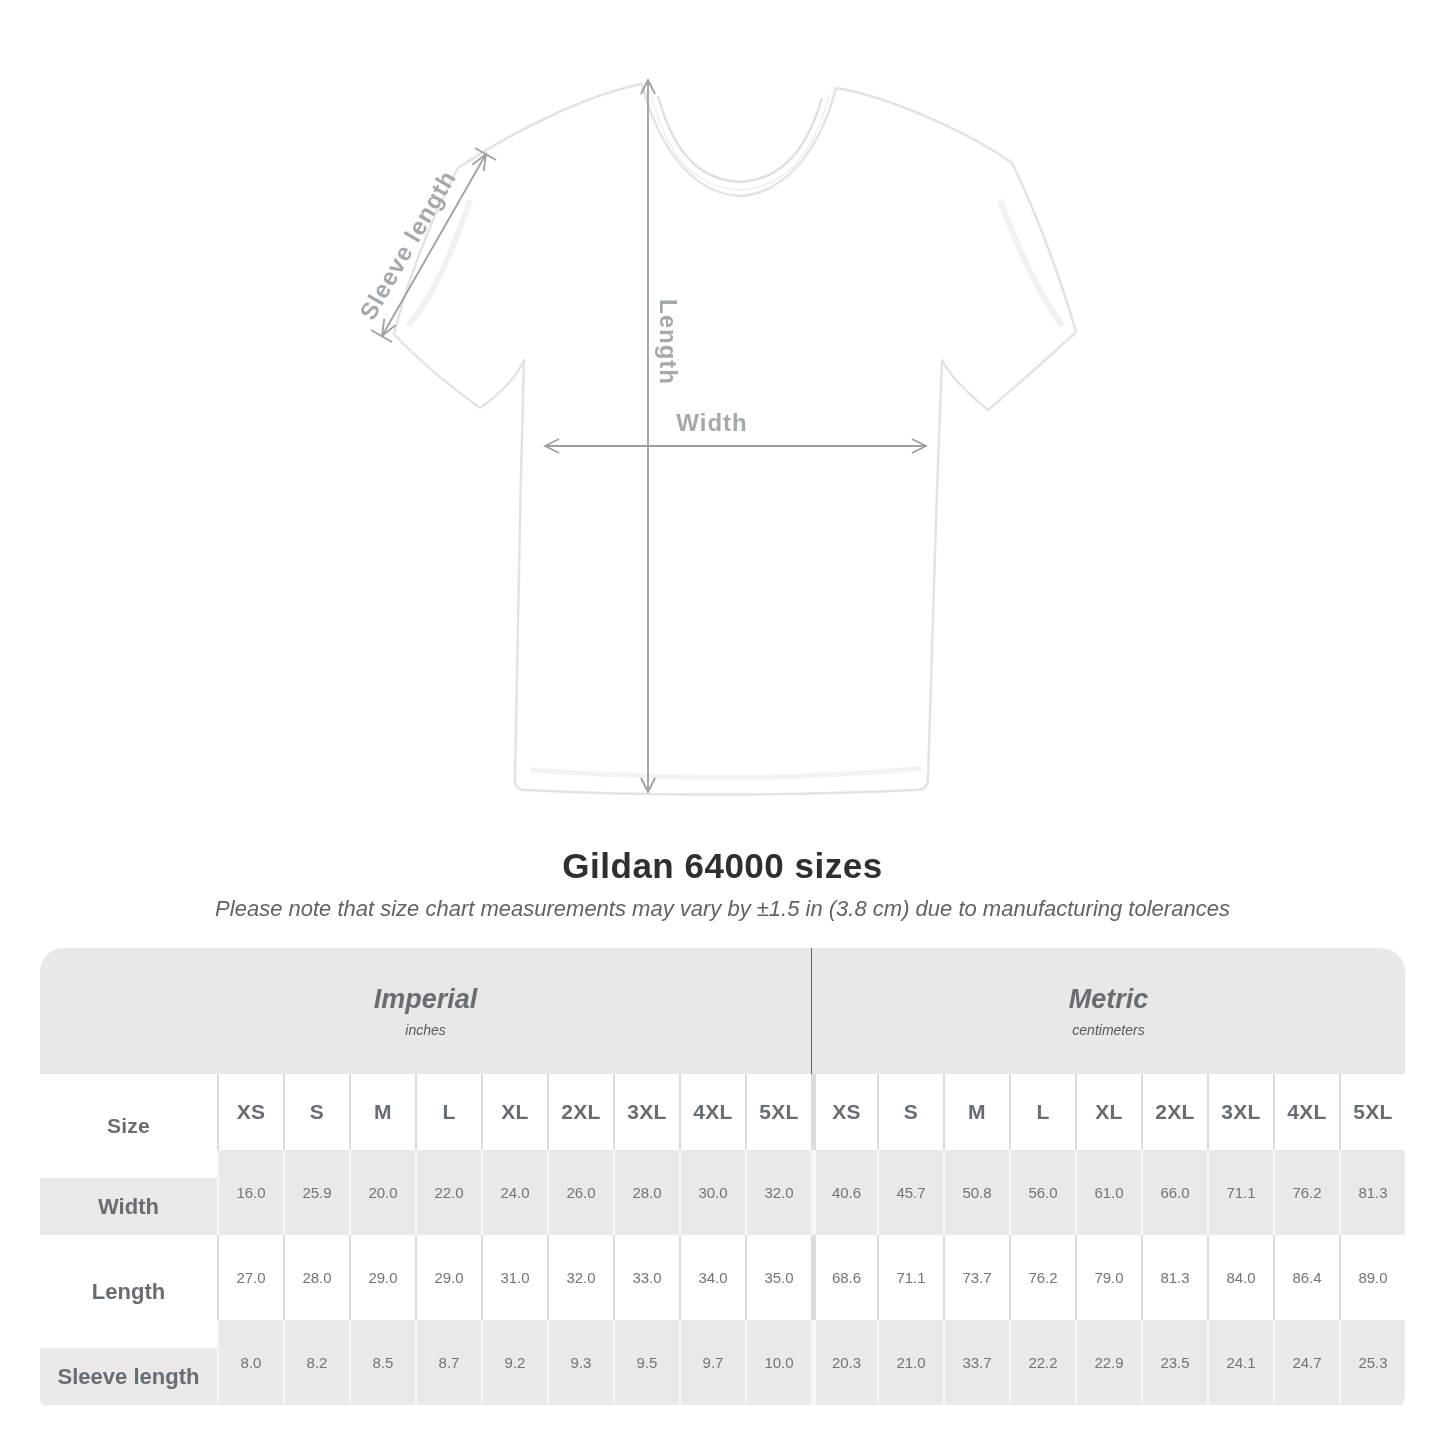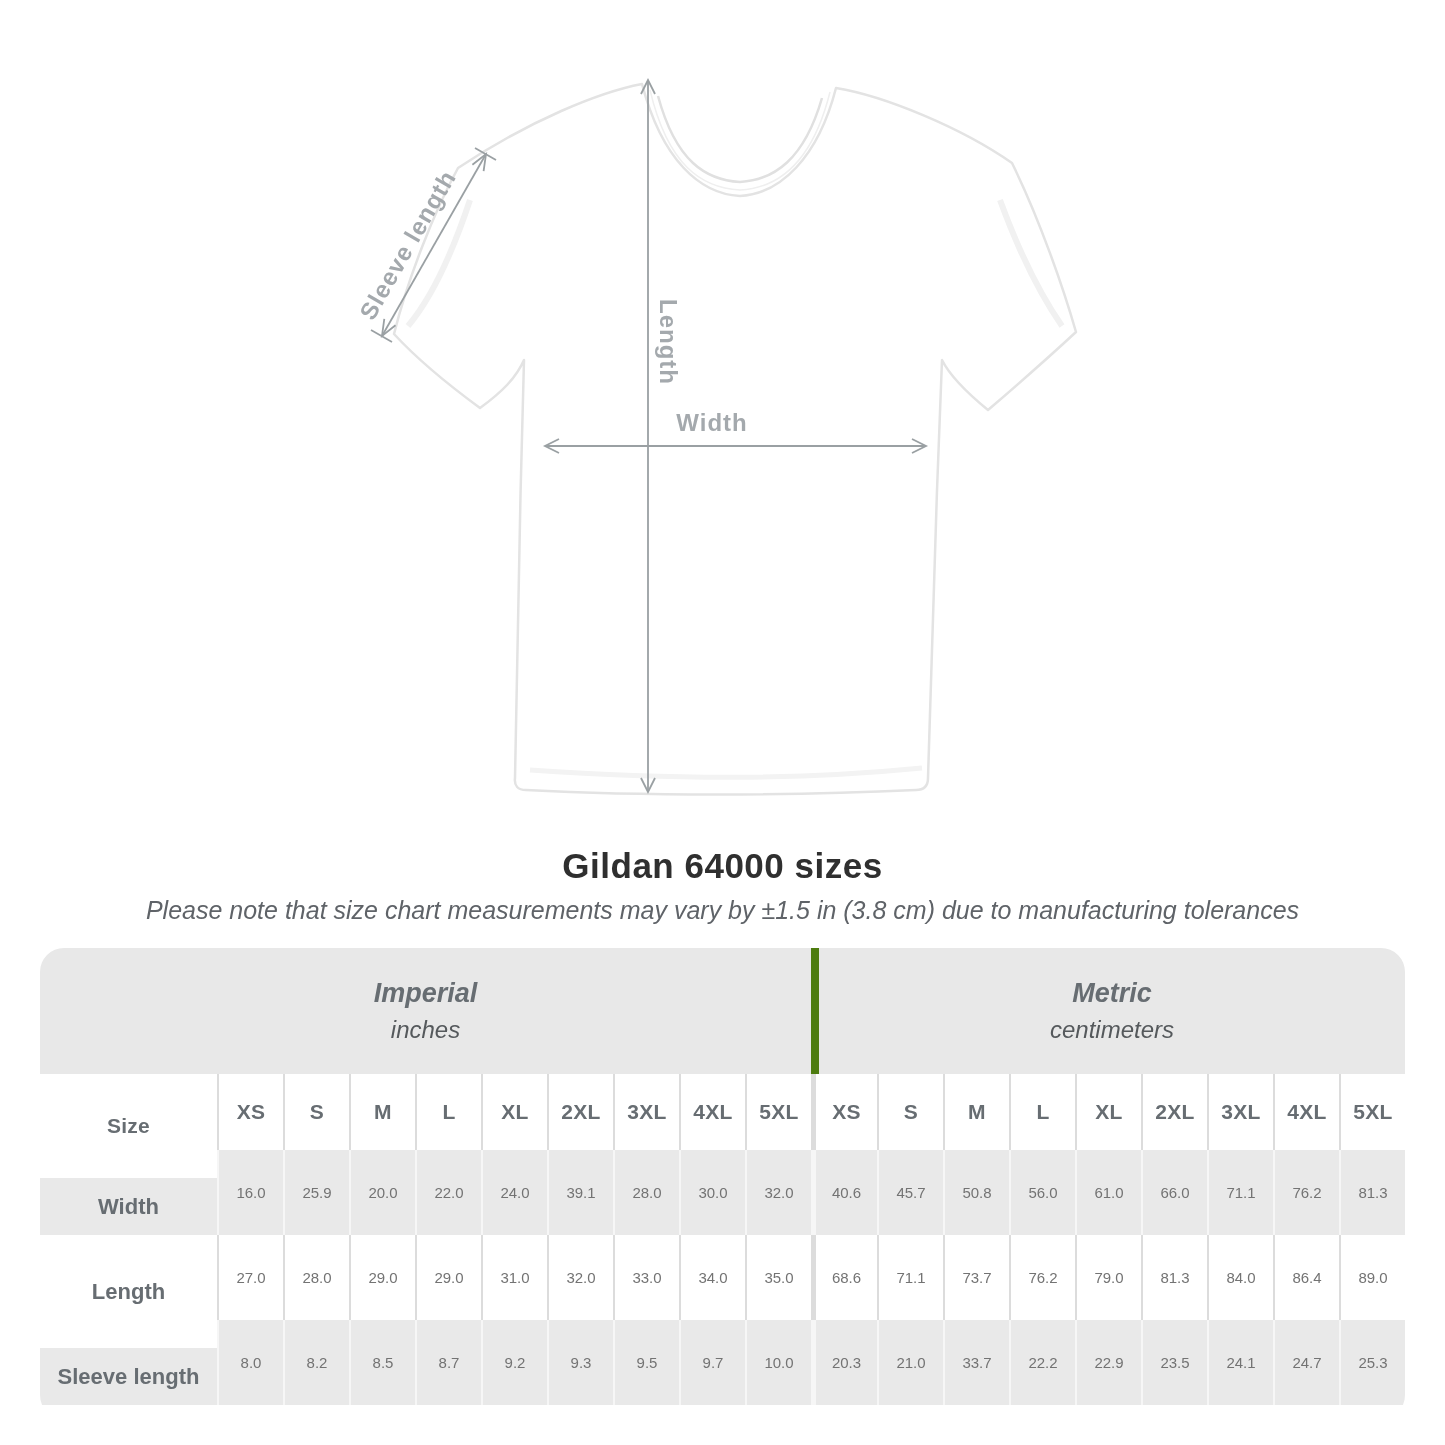--- a/index.html
+++ b/index.html
@@ -17,39 +17,39 @@
   .lbl-sleeve { left:408px; top:245px; transform:translate(-50%,-50%) rotate(-60deg); }
   .lbl-length { left:668px; top:342px; transform:translate(-50%,-50%) rotate(90deg); }
   .lbl-width  { left:712px; top:423px; transform:translate(-50%,-50%); }
   
   .title {
     position:absolute; top:846px; left:0; width:100%; text-align:center;
     font-size:35px; font-weight:bold; color:#2f2f2f; letter-spacing:0.5px;
   }
   .subtitle {
     position:absolute; top:896px; left:0; width:100%; text-align:center;
-    font-size:25px; font-style:italic; color:#5f6368;
+    font-size:22px; font-style:italic; color:#5f6368;
   }
   
   .table-wrap {
     position:absolute; top:948px; left:40px; width:1365px; height:471px;
     border-radius:24px; overflow:hidden;
   }
   .size-table {
     display:grid; width:100%; height:100%;
     grid-template-columns:177px repeat(18, 1fr);
     grid-template-rows:126px 76px 85px 85px 85px;
   }
   .band {
     background:#e8e8e8; display:flex; flex-direction:column;
     align-items:center; justify-content:center; gap:7px;
   }
-  .band.metric { border-left:8px solid #4d7c0f; }
+  .band.metric { border-left:1px solid #4d7c0f; }
   .band-title { font-size:27px; font-weight:bold; font-style:italic; color:#676d72; }
-  .band-unit  { font-size:24px; font-style:italic; color:#55595c; }
+  .band-unit  { font-size:14px; font-style:italic; color:#55595c; }
   .c {
     display:flex; align-items:center; justify-content:center;
     border-left:2px solid var(--div); background:var(--bg);
   }
   .row-plain { --div:#dcdcdc; --bg:#ffffff; }
   .row-shade { --div:#f6f6f6; --bg:#e9e9e9; }
   .c.first { border-left:none;margin-top:28px; }
   .c.section-start { border-left-width:5px; }
   .c.head { font-weight:bold; color:#676d72; font-size:21px; letter-spacing:0.3px; }
   .c.rowlabel { font-weight:bold; color:#676d72; font-size:22px; }
@@ -146,21 +146,21 @@
         <div class="c row-plain head">2XL</div>
         <div class="c row-plain head">3XL</div>
         <div class="c row-plain head">4XL</div>
         <div class="c row-plain head">5XL</div>
         <div class="c row-shade rowlabel first">Width</div>
         <div class="c row-shade val">16.0</div>
         <div class="c row-shade val">25.9</div>
         <div class="c row-shade val">20.0</div>
         <div class="c row-shade val">22.0</div>
         <div class="c row-shade val">24.0</div>
-        <div class="c row-shade val">39.1</div>
+        <div class="c row-shade val">26.0</div>
         <div class="c row-shade val">28.0</div>
         <div class="c row-shade val">30.0</div>
         <div class="c row-shade val">32.0</div>
         <div class="c row-shade val section-start">40.6</div>
         <div class="c row-shade val">45.7</div>
         <div class="c row-shade val">50.8</div>
         <div class="c row-shade val">56.0</div>
         <div class="c row-shade val">61.0</div>
         <div class="c row-shade val">66.0</div>
         <div class="c row-shade val">71.1</div>

